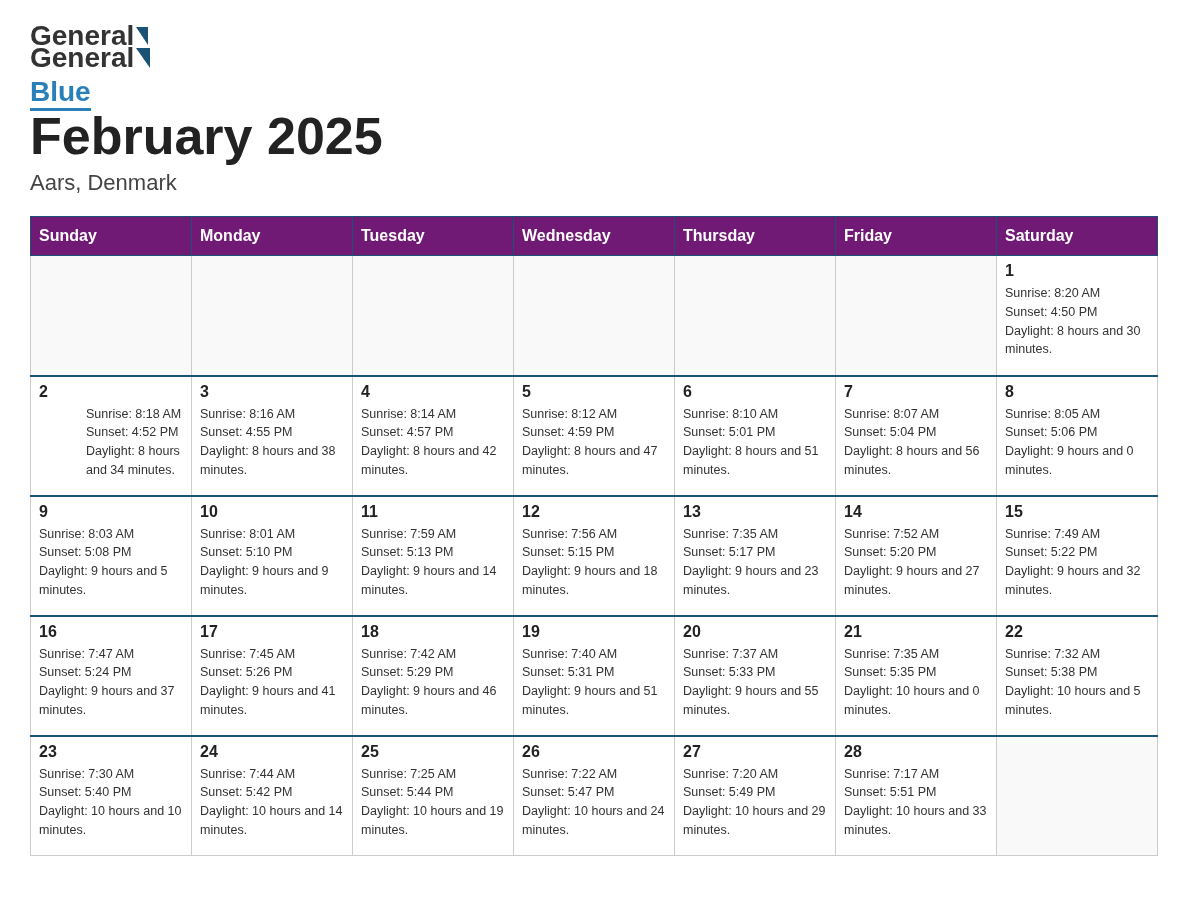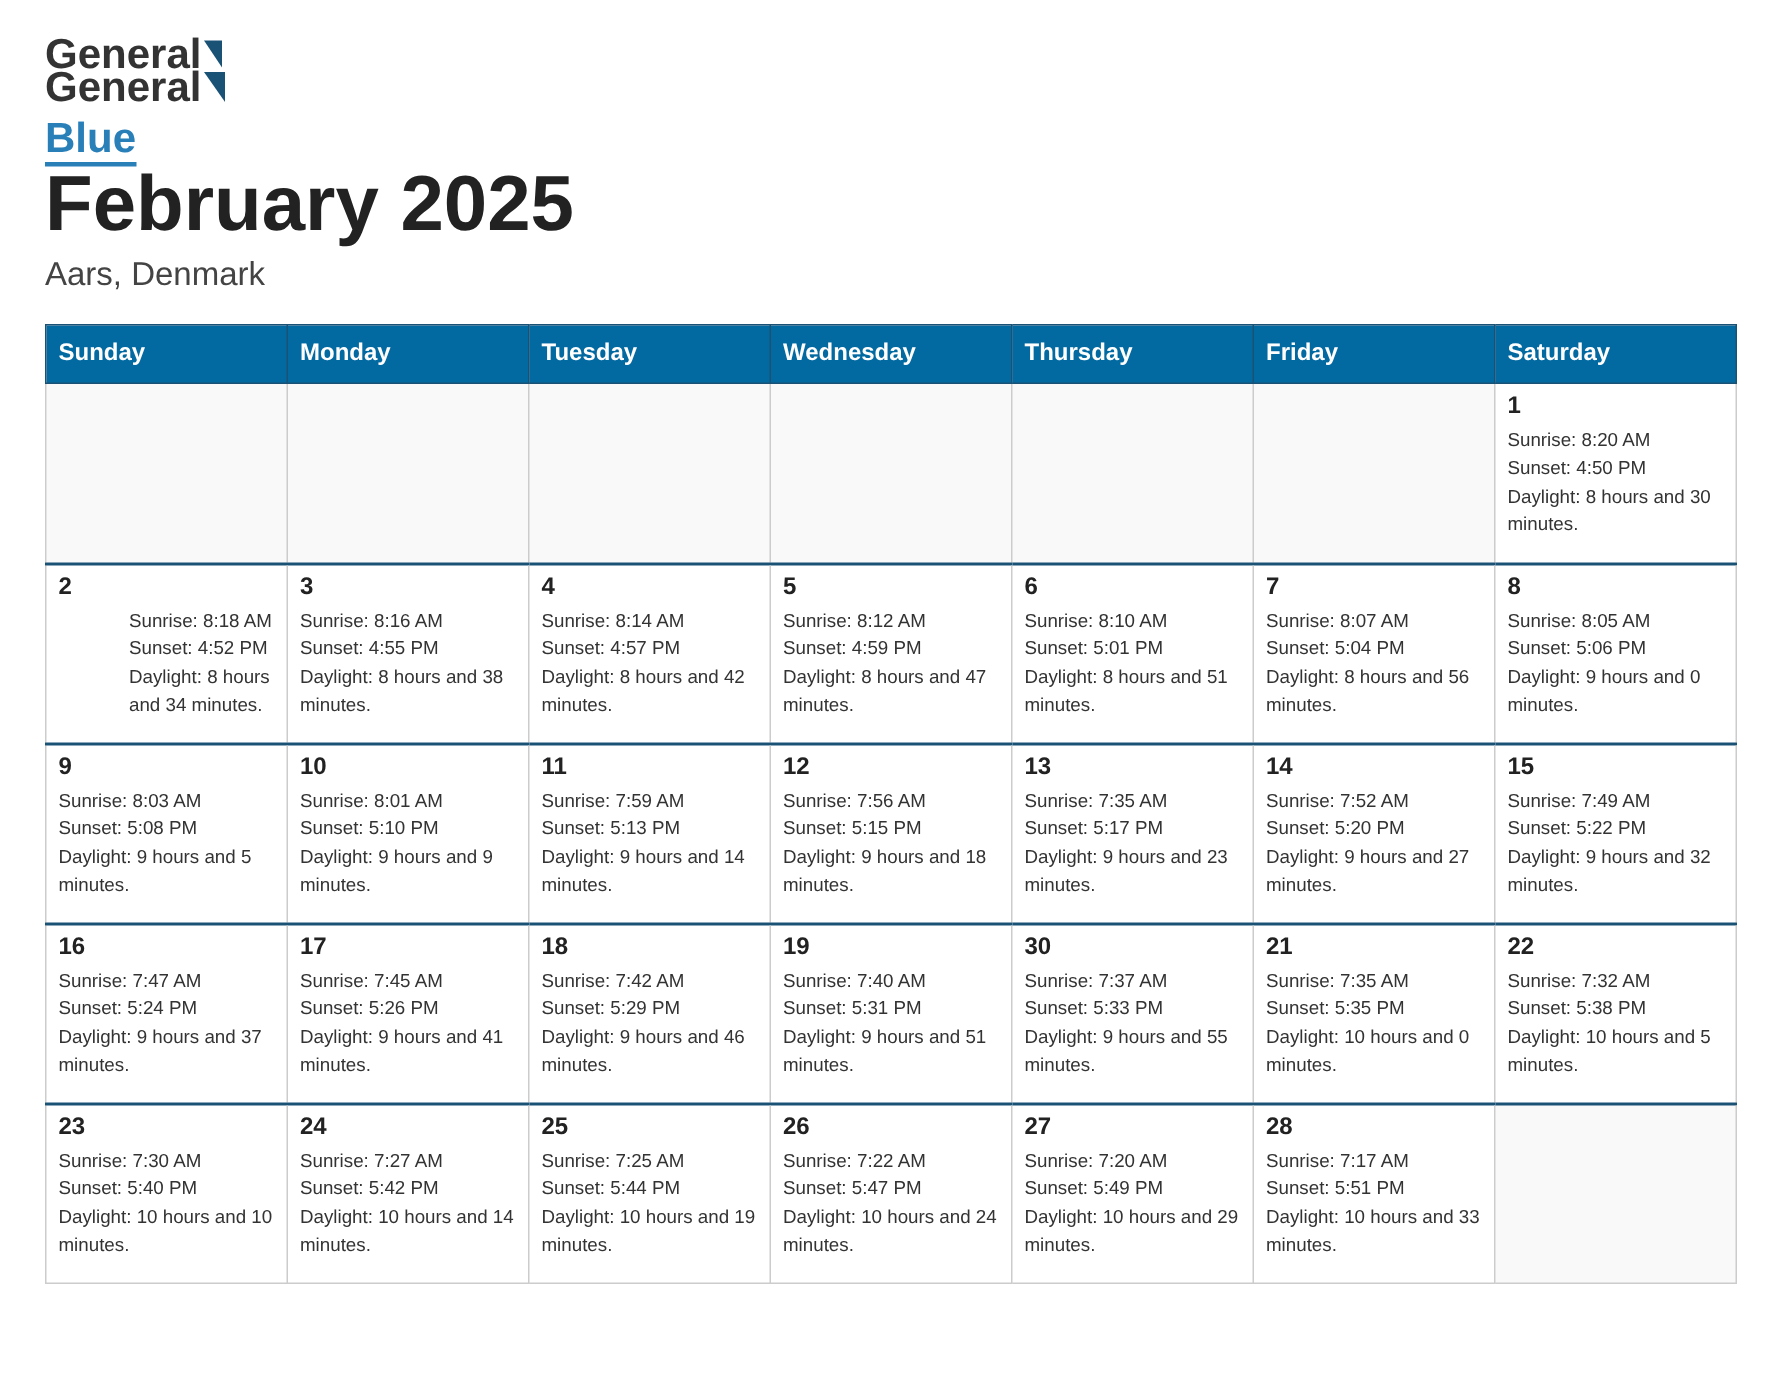--- a/index.html
+++ b/index.html
@@ -52,21 +52,21 @@
       font-size: 22px;
       color: #444;
       margin-top: 5px;
     }
     .calendar {
       width: 100%;
       border-collapse: collapse;
       table-layout: fixed;
     }
     .calendar th {
-      background: #0369a1;
+      background: #701a75;
       color: #fff;
       font-size: 16px;
       font-weight: bold;
       padding: 10px 8px;
       text-align: left;
       border: 1px solid #1a5276;
     }
     .calendar td {
       vertical-align: top;
       border: 1px solid #ccc;
@@ -253,21 +253,21 @@
 Sunset: 5:29 PM
 Daylight: 9 hours and 46 minutes.</div>
         </td>
         <td>
           <span class="day-number">19</span>
           <div class="day-info" style="white-space: pre-line;">Sunrise: 7:40 AM
 Sunset: 5:31 PM
 Daylight: 9 hours and 51 minutes.</div>
         </td>
         <td>
-          <span class="day-number">30</span>
+          <span class="day-number">20</span>
           <div class="day-info" style="white-space: pre-line;">Sunrise: 7:37 AM
 Sunset: 5:33 PM
 Daylight: 9 hours and 55 minutes.</div>
         </td>
         <td>
           <span class="day-number">21</span>
           <div class="day-info" style="white-space: pre-line;">Sunrise: 7:35 AM
 Sunset: 5:35 PM
 Daylight: 10 hours and 0 minutes.</div>
         </td>
@@ -280,21 +280,21 @@
       </tr>
       <tr class="row-divider">
         <td>
           <span class="day-number">23</span>
           <div class="day-info" style="white-space: pre-line;">Sunrise: 7:30 AM
 Sunset: 5:40 PM
 Daylight: 10 hours and 10 minutes.</div>
         </td>
         <td>
           <span class="day-number">24</span>
-          <div class="day-info" style="white-space: pre-line;">Sunrise: 7:27 AM
+          <div class="day-info" style="white-space: pre-line;">Sunrise: 7:44 AM
 Sunset: 5:42 PM
 Daylight: 10 hours and 14 minutes.</div>
         </td>
         <td>
           <span class="day-number">25</span>
           <div class="day-info" style="white-space: pre-line;">Sunrise: 7:25 AM
 Sunset: 5:44 PM
 Daylight: 10 hours and 19 minutes.</div>
         </td>
         <td>

